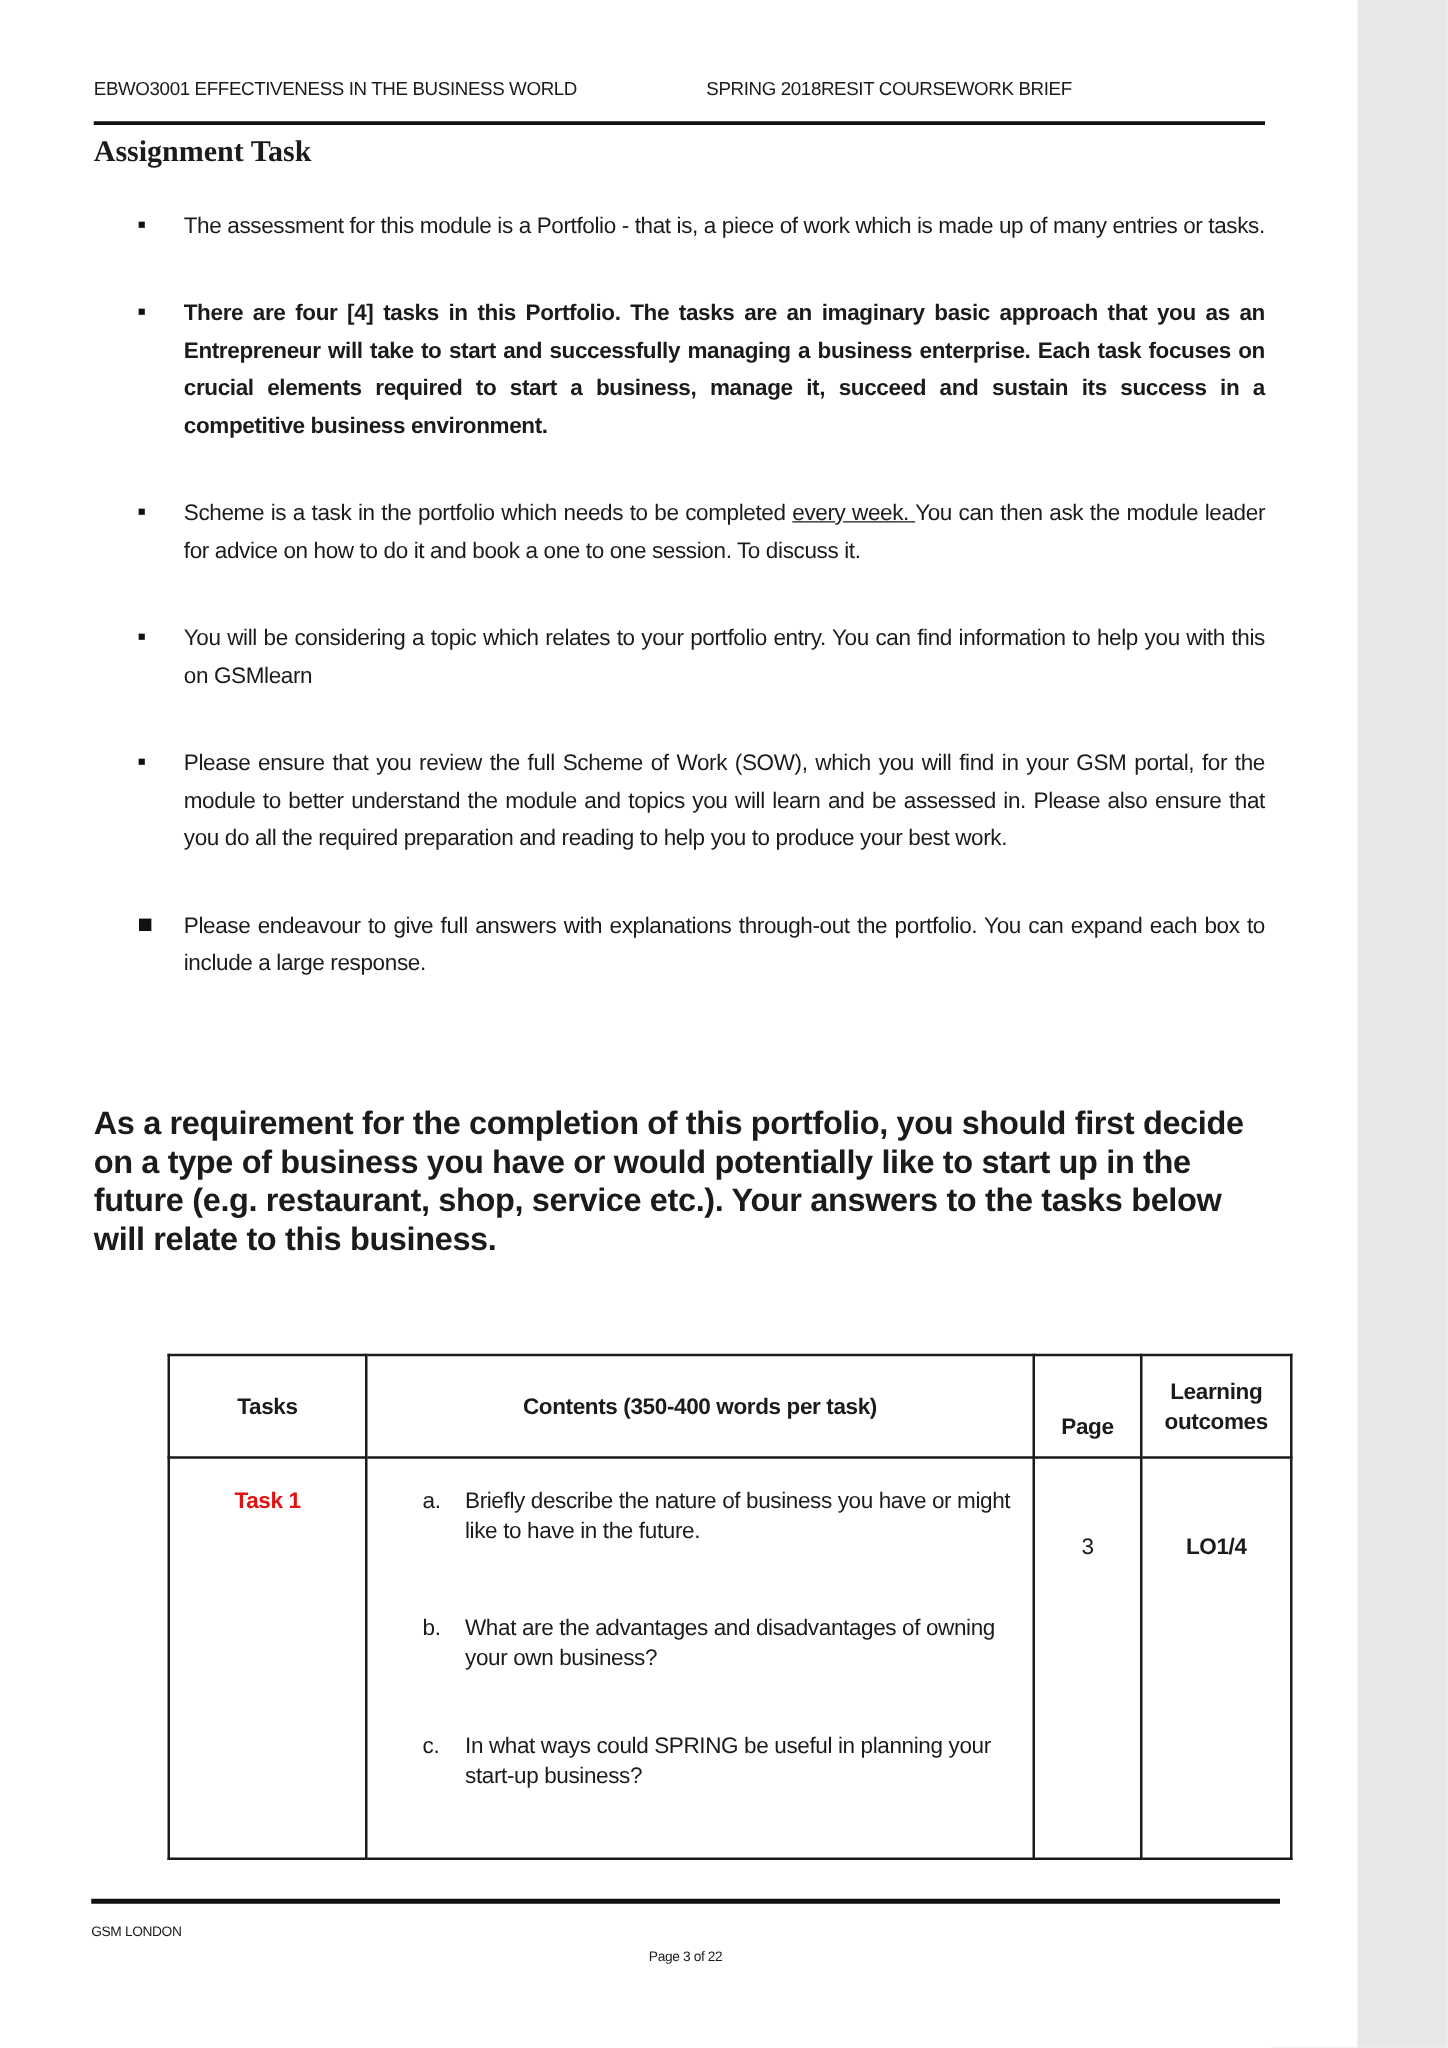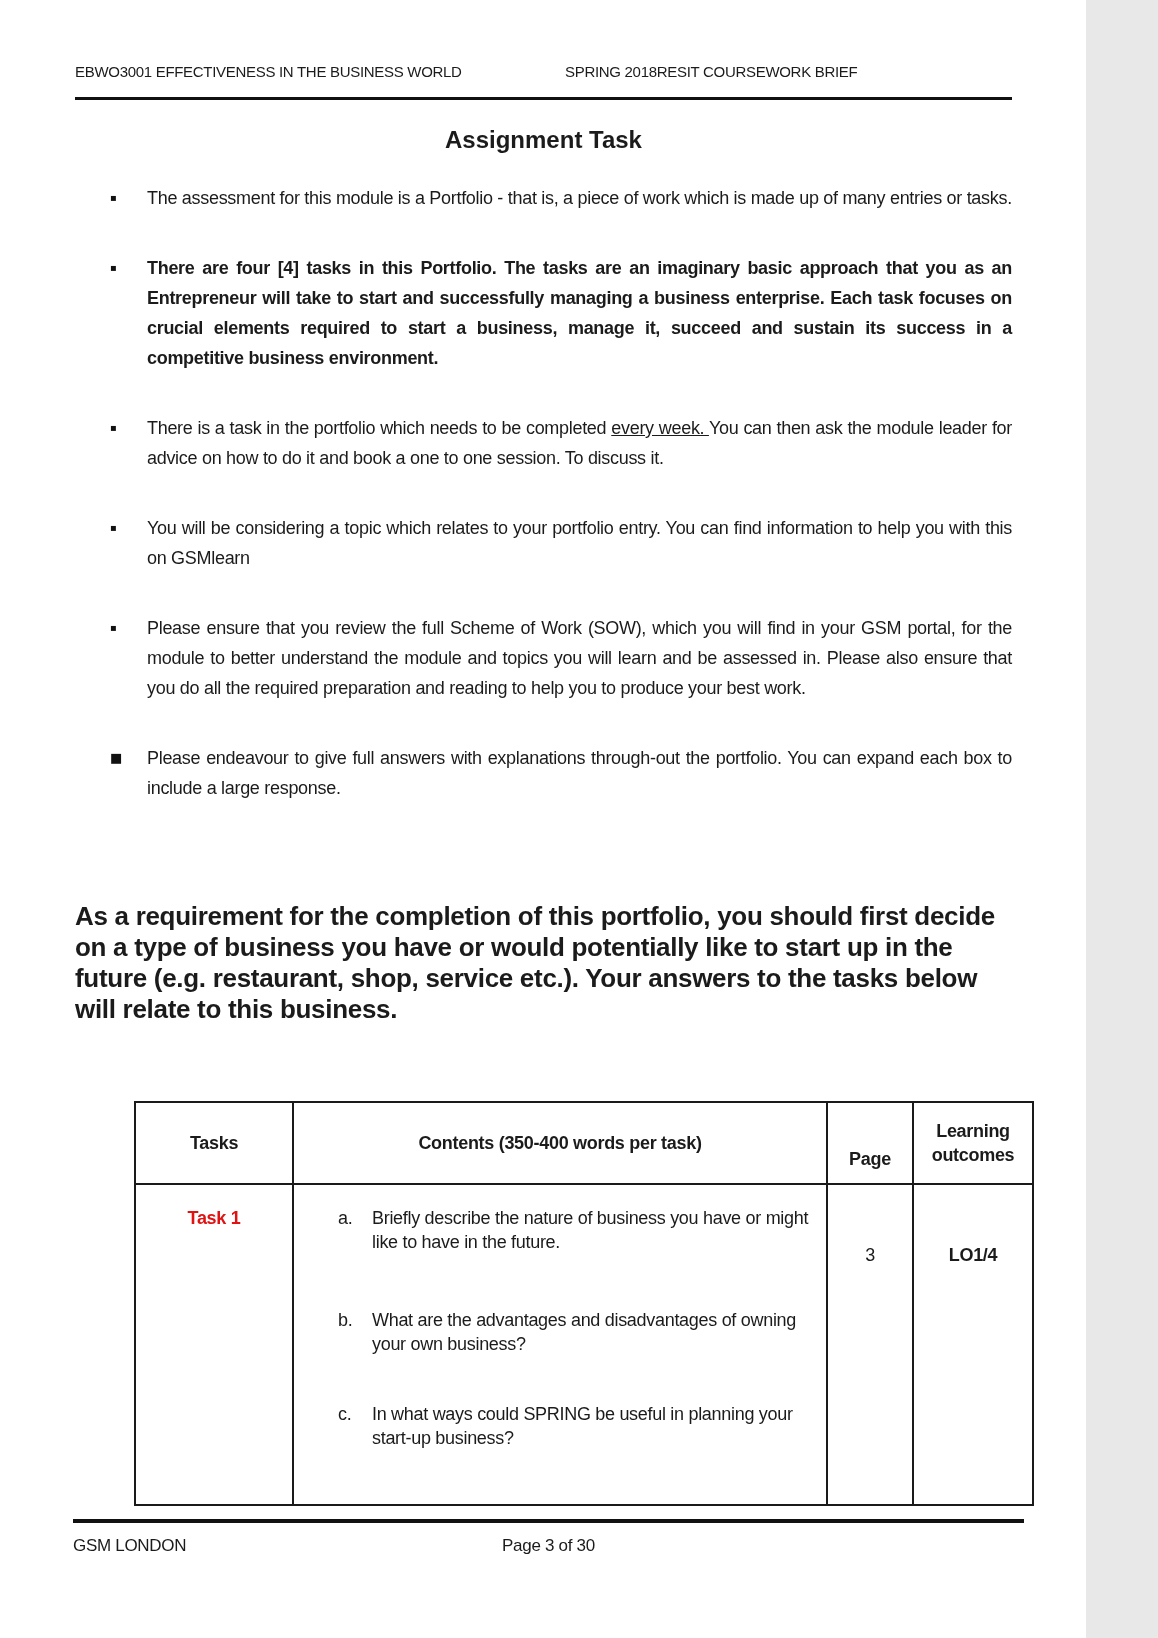--- a/index.html
+++ b/index.html
@@ -16,26 +16,25 @@
   .content { padding: 62px 74px 0 75px; }
 
   
   .doc-header { position: relative; height: 20px; font-size: 15px; letter-spacing: -0.3px; line-height: 20px; }
   .doc-header .hdr-left { position: absolute; left: 0; top: 0; }
   .doc-header .hdr-right { position: absolute; left: 490px; top: 0; }
   .header-rule { border: none; border-top: 3px solid #111111; margin-top: 15px; }
 
   
   .page-title {
-    font-family: Liberation Sans, sans-serif;
+    font-family: Liberation Serif, serif;
     font-weight: bold;
     font-size: 24px;
     line-height: 30px;
-    margin-top: 25px;
-    text-align: center;
+    margin-top: 7px;
   }
 
   
   .bullet-list { margin-top: 28px; }
   .bullet-item { display: flex; margin-left: 35px; margin-bottom: 40px; }
   .bullet-marker {
     flex: 0 0 37px;
     font-family: "DejaVu Sans", sans-serif;
     font-size: 10px;
     line-height: 30px;
@@ -92,21 +91,21 @@
   .contents-item { display: flex; margin-bottom: 54px; }
   .contents-item:nth-child(2) { margin-bottom: 46px; }
   .item-letter { flex: 0 0 34px; }
   .item-text { flex: 1 1 auto; }
   .page-cell { text-align: center; padding-top: 58px; }
   .outcomes-cell { text-align: center; padding-top: 58px; font-weight: bold; }
 
   
   .doc-footer { position: absolute; left: 73px; right: 62px; top: 1519px; }
   .footer-rule { border: none; border-top: 4px solid #111111; }
-  .footer-row { display: flex; padding-top: 13px; font-size: 17px; letter-spacing: -0.3px; line-height: 20px; }
+  .footer-row { display: flex; padding-top: 13px; font-size: 11px; letter-spacing: -0.3px; line-height: 20px; flex-direction: column; }
   .footer-row .f-left { flex: 1 1 0; text-align: left; }
   .footer-row .f-center { flex: 1 1 0; text-align: center; }
   .footer-row .f-right { flex: 1 1 0; }
 </style>
 </head>
 <body>
 
 <div class="page">
   <div class="content">
 
@@ -125,21 +124,21 @@
         <div class="bullet-text">The assessment for this module is a Portfolio - that is, a piece of work which is made up of many entries or tasks.</div>
       </div>
 
       <div class="bullet-item bold">
         <span class="bullet-marker">▪</span>
         <div class="bullet-text">There are four [4] tasks in this Portfolio. The tasks are an imaginary basic approach that you as an Entrepreneur will take to start and successfully managing a business enterprise. Each task focuses on crucial elements required to start a business, manage it, succeed and sustain its success in a competitive business environment.</div>
       </div>
 
       <div class="bullet-item">
         <span class="bullet-marker">▪</span>
-        <div class="bullet-text"><span>There is a task in the portfolio which needs to be completed </span><span class="u">every week. </span><span>You can then ask the module leader for advice on how to do it and book a one to one session. To discuss it.</span></div>
+        <div class="bullet-text"><span>Scheme is a task in the portfolio which needs to be completed </span><span class="u">every week. </span><span>You can then ask the module leader for advice on how to do it and book a one to one session. To discuss it.</span></div>
       </div>
 
       <div class="bullet-item">
         <span class="bullet-marker">▪</span>
         <div class="bullet-text">You will be considering a topic which relates to your portfolio entry. You can find information to help you with this on GSMlearn</div>
       </div>
 
       <div class="bullet-item">
         <span class="bullet-marker">▪</span>
         <div class="bullet-text">Please ensure that you review the full Scheme of Work (SOW), which you will find in your GSM portal, for the module to better understand the module and topics you will learn and be assessed in. Please also ensure that you do all the required preparation and reading to help you to produce your best work.</div>
@@ -193,17 +192,17 @@
         </tr>
       </tbody>
     </table>
 
   </div>
 
   <div class="doc-footer">
     <hr class="footer-rule">
     <div class="footer-row">
       <span class="f-left">GSM LONDON</span>
-      <span class="f-center">Page 3 of 30</span>
+      <span class="f-center">Page 3 of 22</span>
       <span class="f-right"></span>
     </div>
   </div>
 </div>
 
 </body></html>

